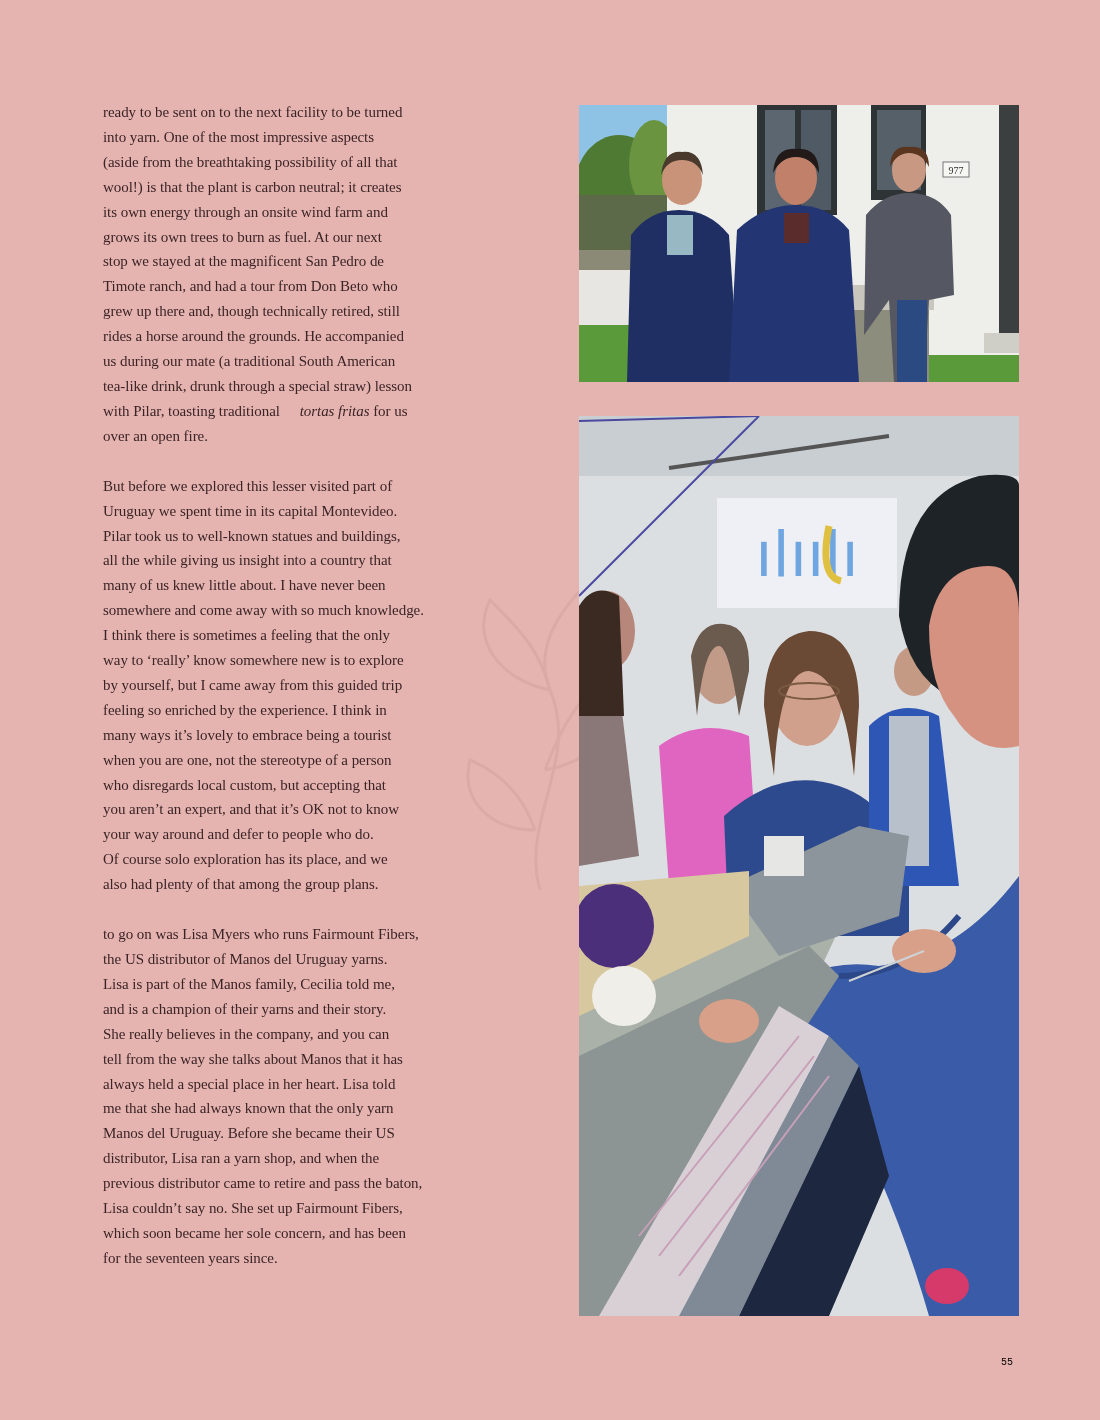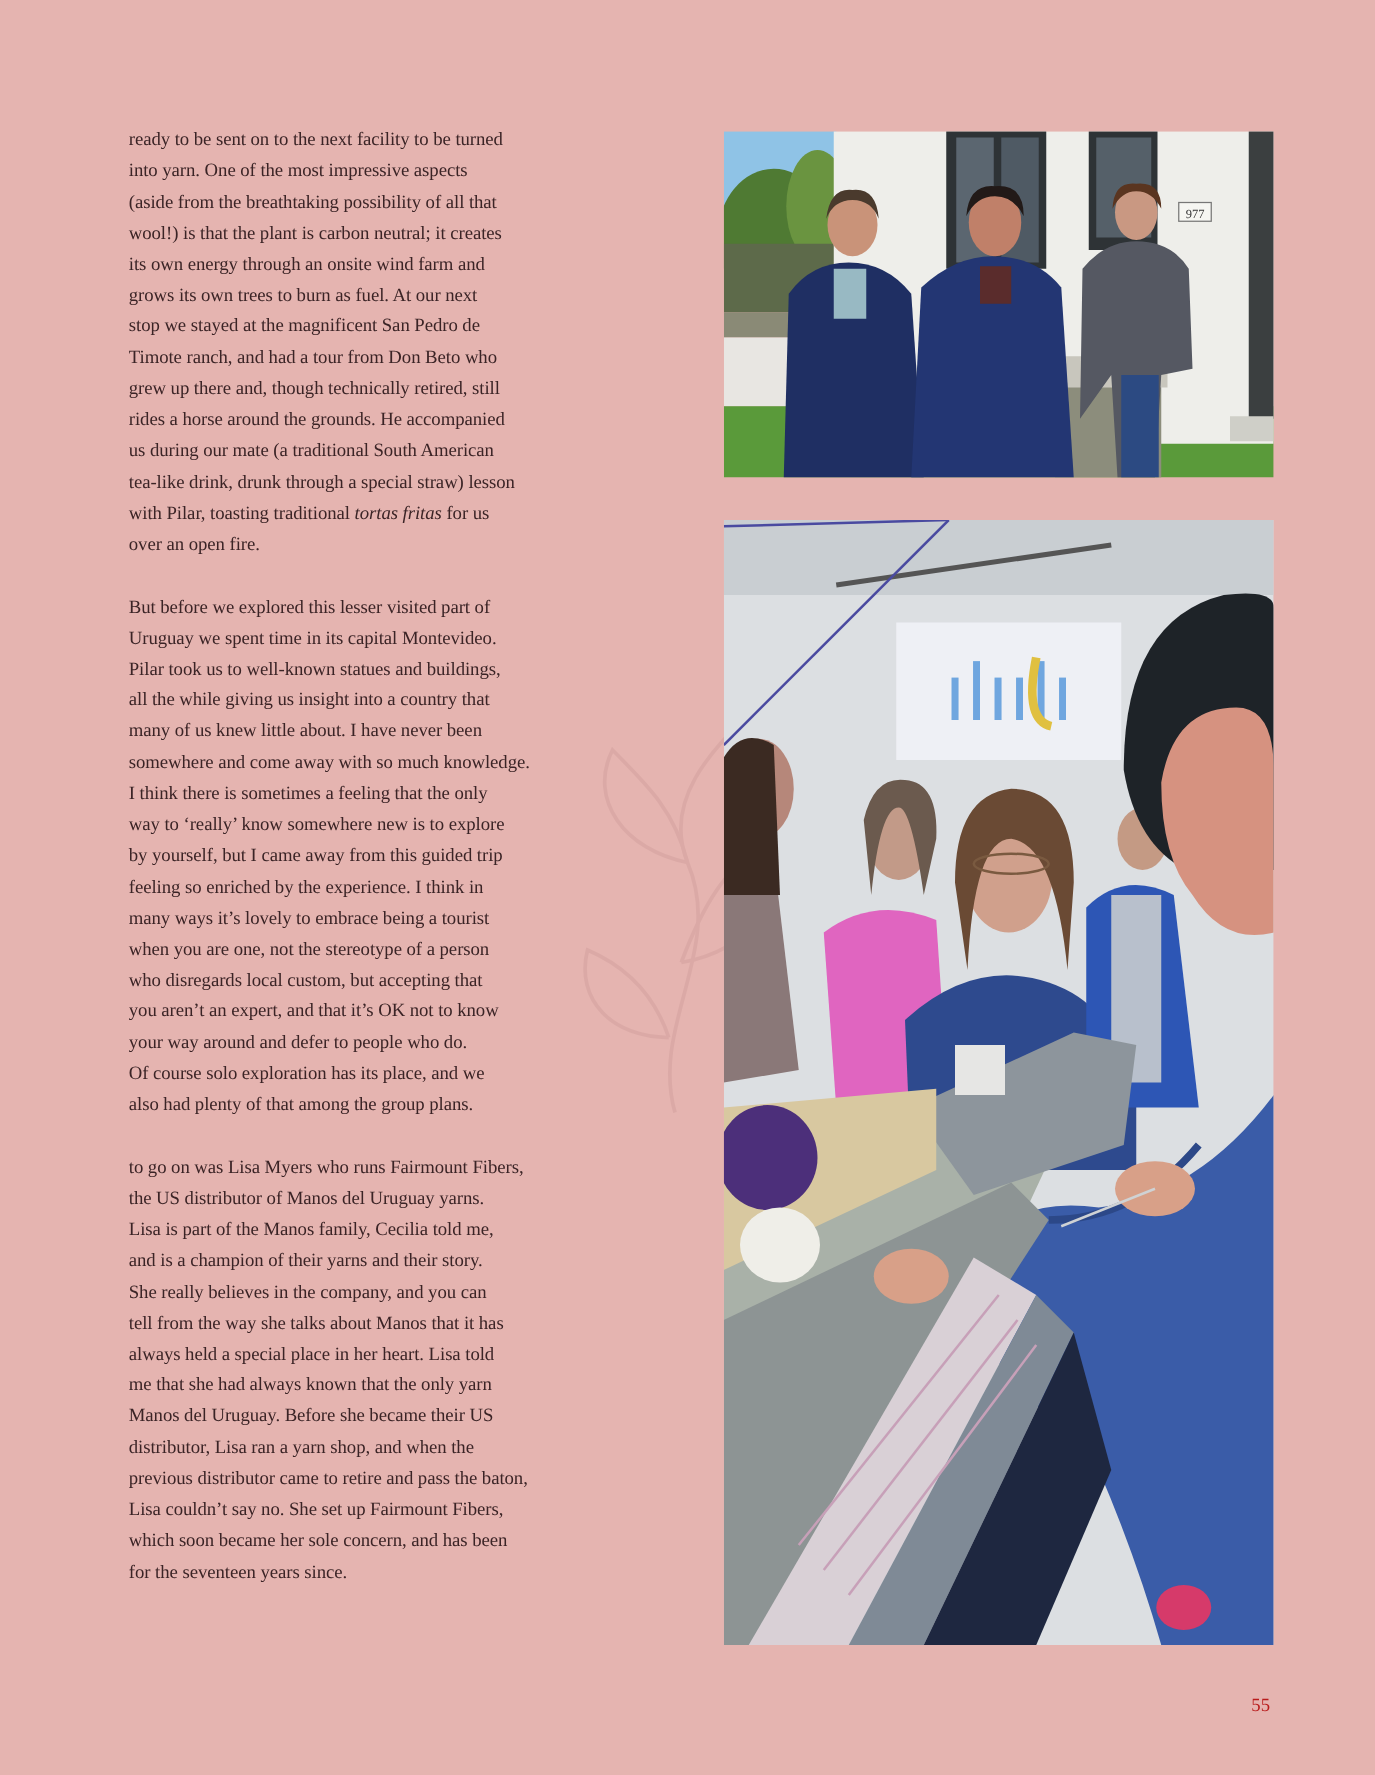--- a/index.html
+++ b/index.html
@@ -13,29 +13,29 @@
     .watermark {
       position: absolute; left: 430px; top: 540px; width: 220px; height: 360px;
       opacity: 0.18; pointer-events: none;
     }
     .text-col {
       position: absolute; left: 103px; top: 100px; width: 450px;
       font-size: 15px; line-height: 24.9px; letter-spacing: -0.05px;
     }
     .text-col p { margin: 0 0 25px 0; white-space: nowrap; }
     .text-col p span.line { display: block; }
-    .text-col em { font-style: italic; }
+    .text-col em { font-style: italic; margin-left: 16px; }
     .photo {
       position: absolute; left: 579px; width: 440px; overflow: hidden;
     }
     .photo1 { top: 105px; height: 322px; }
     .photo2 { top: 416px; height: 1131px; }
     .page-number {
       position: absolute; left: 1001px; top: 1357px;
-      font-size: 15px; color: #b91c1c;
+      font-size: 10px; color: #000000; font-family: Liberation Mono, monospace;
     }
   </style>
 </head>
 <body>
 
 <svg class="watermark" viewBox="0 0 220 360">
   <g fill="none" stroke="#b07c7c" stroke-width="3">
     <path d="M110 350 C 90 280, 150 220, 120 150 C 100 100, 140 60, 170 30"></path>
     <path d="M120 150 C 70 140, 40 100, 60 60 C 90 90, 110 110, 120 150"></path>
     <path d="M115 230 C 170 220, 200 180, 190 130 C 150 150, 130 190, 115 230"></path>

